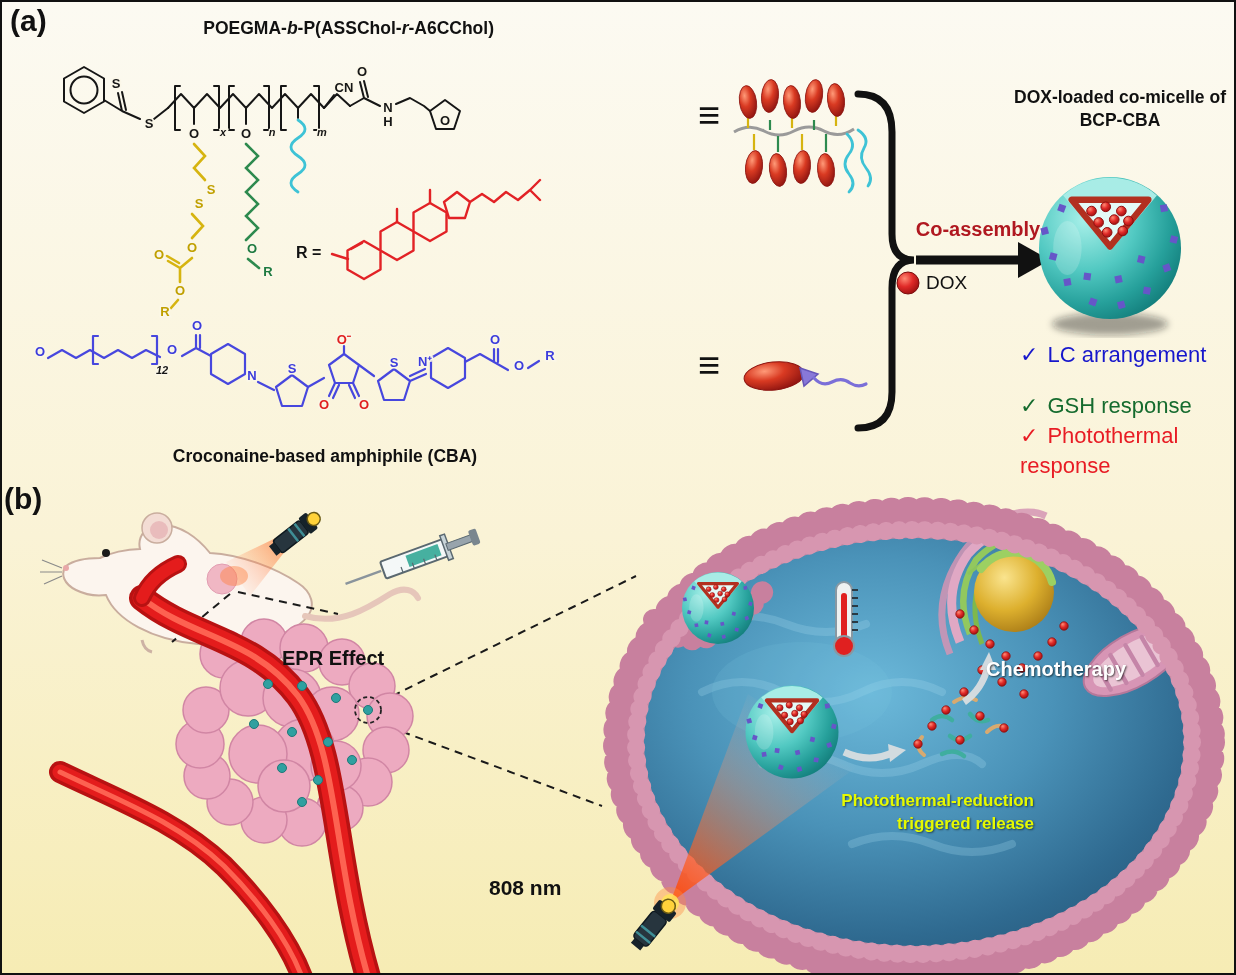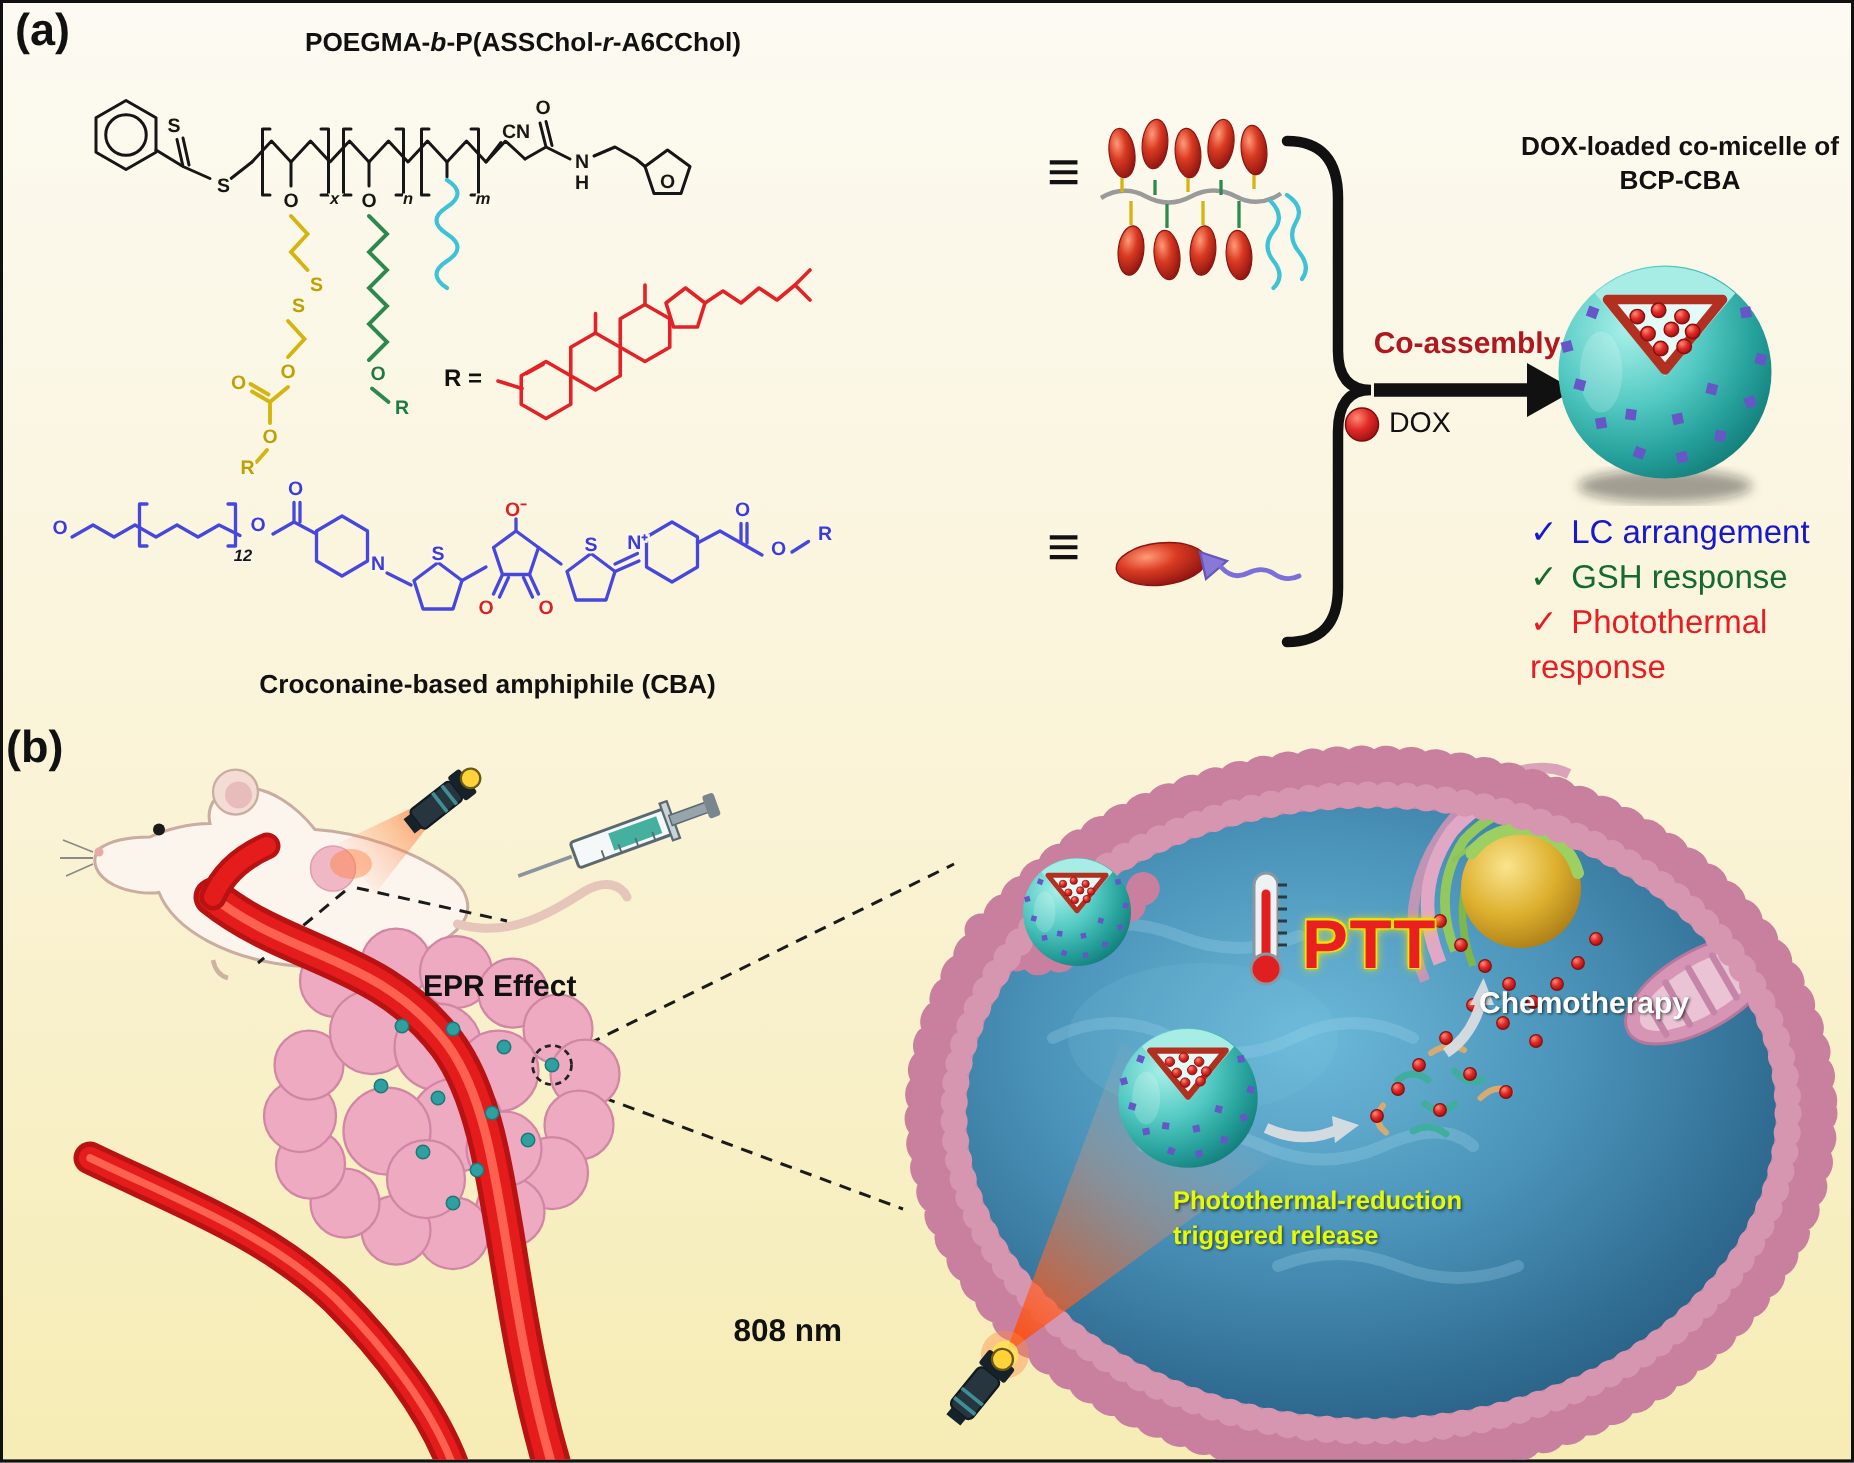--- a/index.html
+++ b/index.html
@@ -15,28 +15,28 @@
   .poly-title{font-size:17.5px;font-weight:bold;color:#111;text-align:right;white-space:nowrap;}
   .it{font-style:italic;}
   .req{font-size:16px;font-weight:bold;color:#111;}
   .equiv{font-size:38px;font-weight:bold;color:#111;line-height:1;}
   .coassembly{font-size:20px;font-weight:bold;color:#b01820;text-align:center;}
   .dox-label{font-size:19px;font-weight:normal;color:#111;}
   .micelle-title{font-size:17.5px;font-weight:bold;color:#111;text-align:center;line-height:1.3;}
   .features{font-size:22px;font-weight:normal;line-height:30px;}
   .feat .check{margin-right:9px;}
   .feat:nth-child(1){color:#1717cc;}
-  .feat:nth-child(2){color:#156b2e;}
+  .feat:nth-child(2){color:#156b2e;margin-top:21px;}
   .feat:nth-child(3){color:#e81c24;}
   .cba-caption{font-size:17.5px;font-weight:bold;color:#111;text-align:center;}
   .epr{font-size:20px;font-weight:bold;color:#111;}
   .ptt{font-size:46px;font-weight:bold;color:#e82020;letter-spacing:1px;
        text-shadow:0 0 3px #f2e400,0 0 7px #f2e400,1px 1px 0 #f2e400,-1px -1px 0 #f2e400,1px -1px 0 #f2e400,-1px 1px 0 #f2e400;}
   .chemo{font-size:20px;font-weight:bold;color:#fff;text-shadow:1px 1px 2px rgba(0,0,0,.65);}
-  .release{font-size:17px;font-weight:bold;color:#e6fa00;text-align:left;line-height:1.35;
+  .release{font-size:17px;font-weight:bold;color:#e6fa00;text-align:right;line-height:1.35;
        text-shadow:1px 1px 2px rgba(0,0,0,.55);}
   .laser-label{font-size:21px;font-weight:bold;color:#111;}
   
   .chem{stroke:#161616;stroke-width:2;fill:none;stroke-linecap:round;stroke-linejoin:round;}
   .chem-red{stroke:#e22226;stroke-width:2.4;fill:none;stroke-linecap:round;stroke-linejoin:round;}
   .chem-blue{stroke:#4747de;stroke-width:2.2;fill:none;stroke-linecap:round;stroke-linejoin:round;}
   .chem-y{stroke:#d6b410;stroke-width:2.6;fill:none;stroke-linecap:round;}
   .chem-g{stroke:#2d8a4e;stroke-width:2.6;fill:none;stroke-linecap:round;}
   .chem-c{stroke:#3ec3d6;stroke-width:2.8;fill:none;stroke-linecap:round;}
   .atom{font:bold 13px "Liberation Sans",sans-serif;fill:#161616;text-anchor:middle;
@@ -469,21 +469,20 @@
   <div class="feat"><span class="check">✓</span><span>GSH response</span></div>
   <div class="feat"><span class="check">✓</span><span>Photothermal response</span></div>
 </div>
 
 <div class="abs cba-caption" style="left:108px;top:444px;width:430px;">Croconaine-based amphiphile (CBA)</div>
 
 <div class="abs panel-label" style="left:2px;top:480px;">(b)</div>
 
 <div class="abs epr" style="left:280px;top:645px;">EPR Effect</div>
 
-<div class="abs ptt" style="left:866px;top:600px;">PTT</div>
 
 <div class="abs chemo" style="left:984px;top:656px;">Chemotherapy</div>
 
 <div class="abs release" style="left:780px;top:788px;width:252px;">
   <div>Photothermal-reduction</div>
   <div>triggered release</div>
 </div>
 
 <div class="abs laser-label" style="left:487px;top:874px;">808 nm</div>
 

